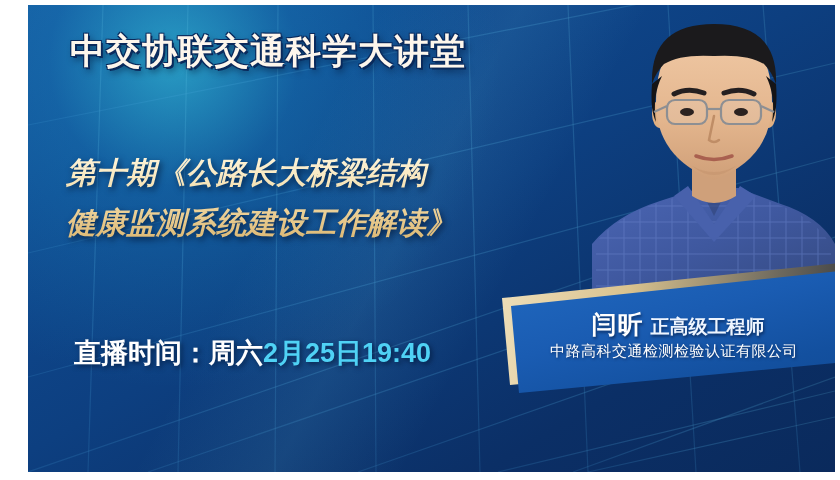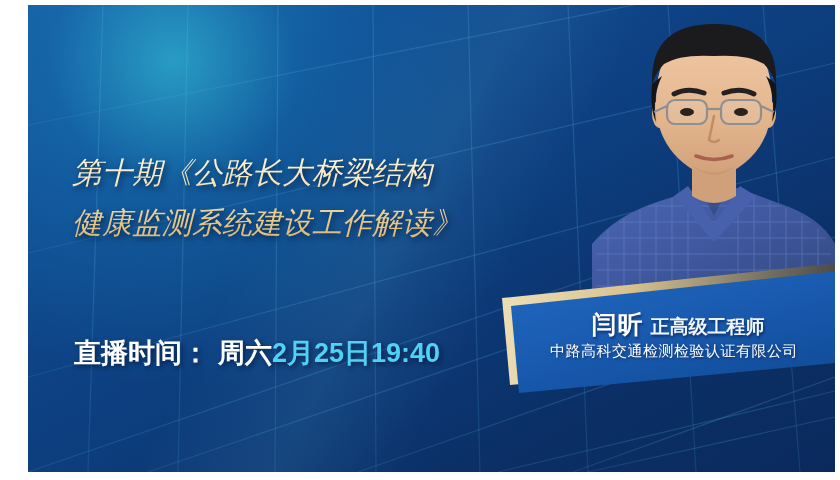--- a/index.html
+++ b/index.html
@@ -36,39 +36,39 @@
     font-size:35px;font-weight:bold;letter-spacing:1px;
     color:#fdf6ec;
     text-shadow:
       2px 2px 0 #0a2a5c, -1px -1px 0 #0a2a5c, 1px -1px 0 #0a2a5c, -1px 1px 0 #0a2a5c,
       3px 4px 7px rgba(0,20,50,.65);
     white-space:nowrap;
   }
 
   
   .subtitle{
-    position:absolute;left:44px;top:143px;width:520px;
-    font-size:30px;font-style:italic;font-weight:normal;
+    position:absolute;left:38px;top:143px;width:520px;
+    font-size:30px;font-style:italic;font-weight:bold;
     line-height:50px;letter-spacing:0px;
     color:#f6e3b4;
     background:linear-gradient(180deg,#fff8e2 0%,#f4dfae 45%,#d9b26a 100%);
     -webkit-background-clip:text;background-clip:text;
     -webkit-text-fill-color:transparent;
     filter:drop-shadow(2px 3px 3px rgba(0,18,48,.75));
     white-space:pre-line;
   }
 
   
   .timerow{
     position:absolute;left:46px;top:330px;
     font-size:27px;font-weight:bold;white-space:nowrap;
     text-shadow:2px 2px 5px rgba(0,18,48,.7);
   }
   .time-label{color:#ffffff;}
-  .time-week{color:#ffffff;margin-left:9px;}
+  .time-week{color:#ffffff;}
   .time-value{color:#4fd2f5;}
 
   
   .portrait{
     position:absolute;left:560px;top:5px;width:250px;height:285px;
     overflow:hidden;
   }
   .portrait svg{display:block;}
 
   
@@ -221,20 +221,21 @@
         <ellipse cx="153" cy="102" rx="7" ry="4" fill="#2b2220"></ellipse>
 
         <path d="M126 106 L121 130 Q126 134 131 130" stroke="#bf8d66" stroke-width="2.5" fill="none" stroke-linecap="round"></path>
 
         <path d="M108 146 Q126 153 144 146" stroke="#a9604f" stroke-width="3.5" fill="none" stroke-linecap="round"></path>
 
         <path d="M104 156 Q126 168 148 156 Q126 174 104 156 Z" fill="#c2906b" opacity="0.45"></path>
       </svg>
     </div>
 
+    <div class="title">中交协联交通科学大讲堂</div>
 
     <div class="subtitle">第十期《公路长大桥梁结构
 健康监测系统建设工作解读》</div>
 
     <div class="timerow">
       <span class="time-label">直播时间：</span><span class="time-week">周六</span><span class="time-value">2月25日19:40</span>
     </div>
 
     <div class="plate-wrap">
       <div class="plate-gold"></div>

